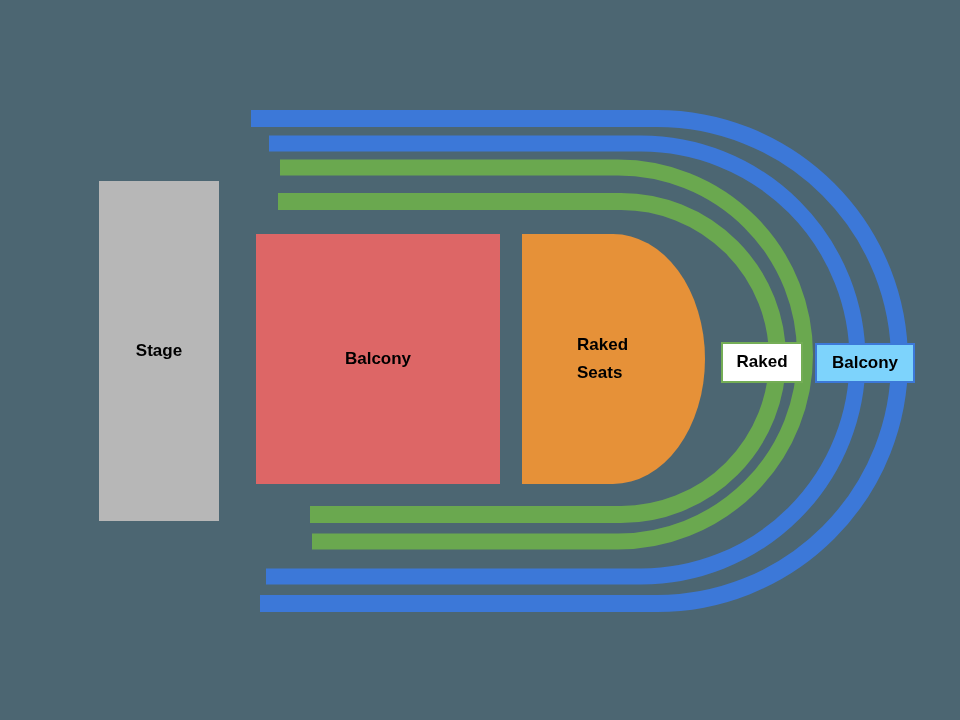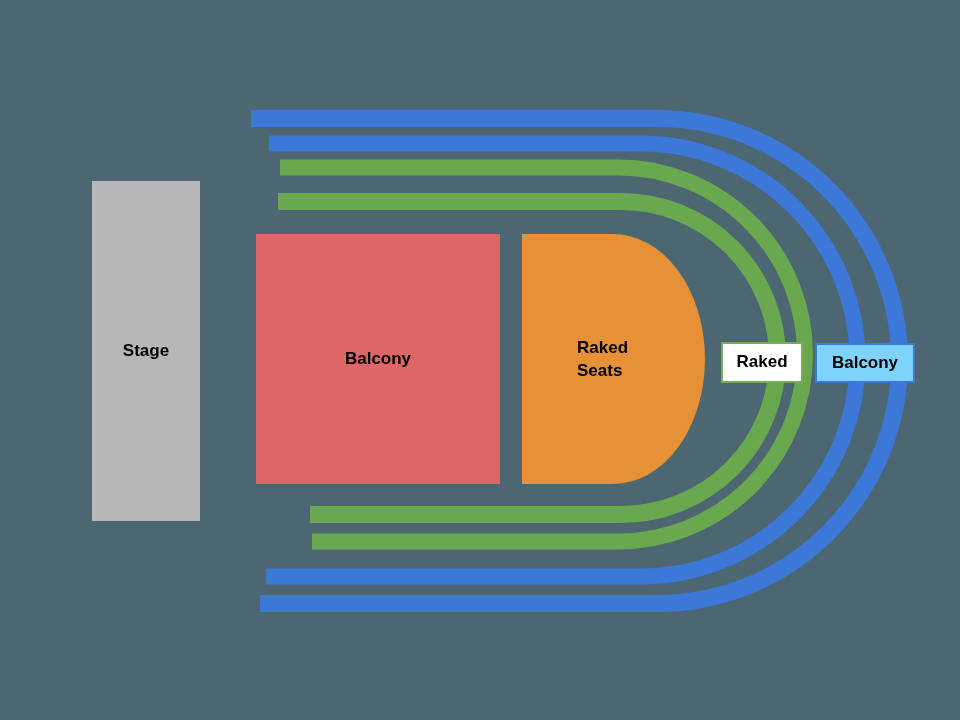--- a/index.html
+++ b/index.html
@@ -31,44 +31,44 @@
     z-index: 2;
   }
   .section-label {
     font-weight: bold;
     font-size: 17px;
     color: #000000;
     text-align: center;
     line-height: 1.3;
   }
   .stage-rect {
-    left: 92px;
+    left: 99px;
     top: 181px;
-    width: 108px;
+    width: 120px;
     height: 340px;
   }
   .chairs-rect {
     left: 256px;
     top: 234px;
     width: 244px;
     height: 250px;
   }
   .raked-d {
     left: 522px;
     top: 234px;
     width: 183px;
     height: 250px;
     border-radius: 0 92px 92px 0 / 0 125px 125px 0;
     justify-content: flex-start;
   }
   .raked-label {
     margin-left: 55px;
     width: 80px;
     text-align: left;
-    line-height: 23px;
+    line-height: 28px;
   }
   .ring-label-box {
     position: absolute;
     display: flex;
     align-items: center;
     justify-content: center;
     background: #ffffff;
     border-style: solid;
     border-width: 2px;
     box-sizing: border-box;

